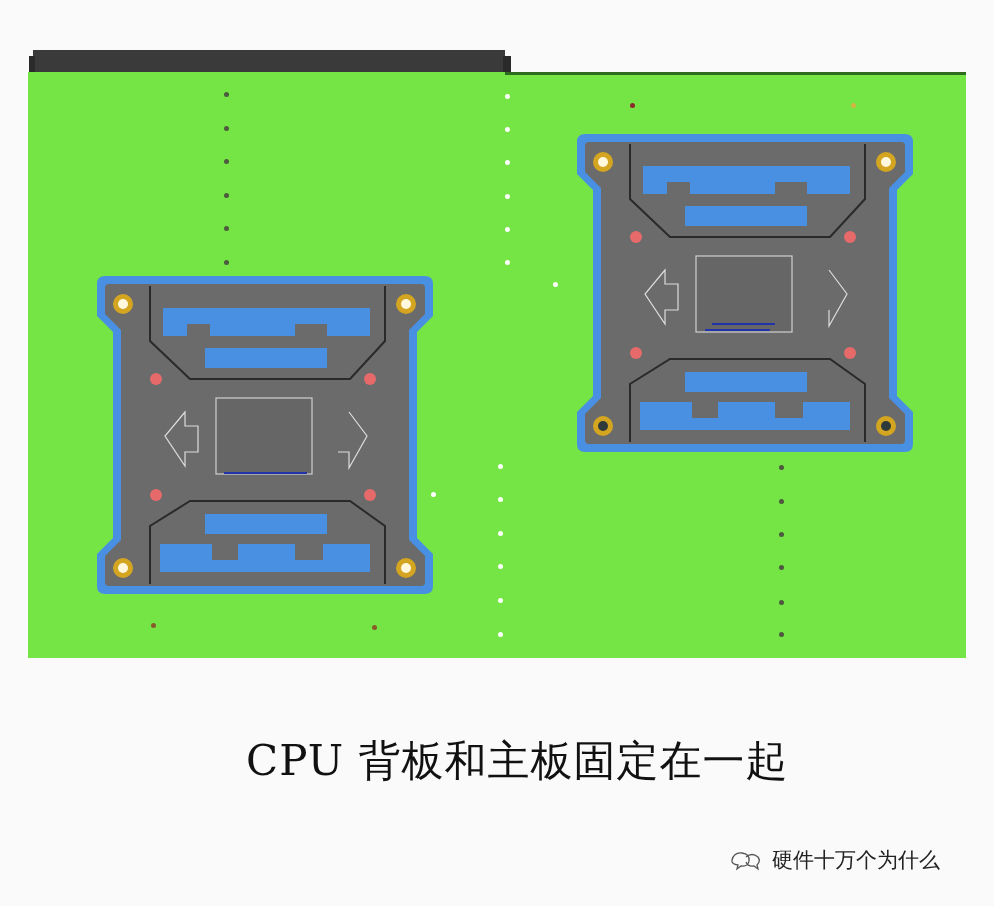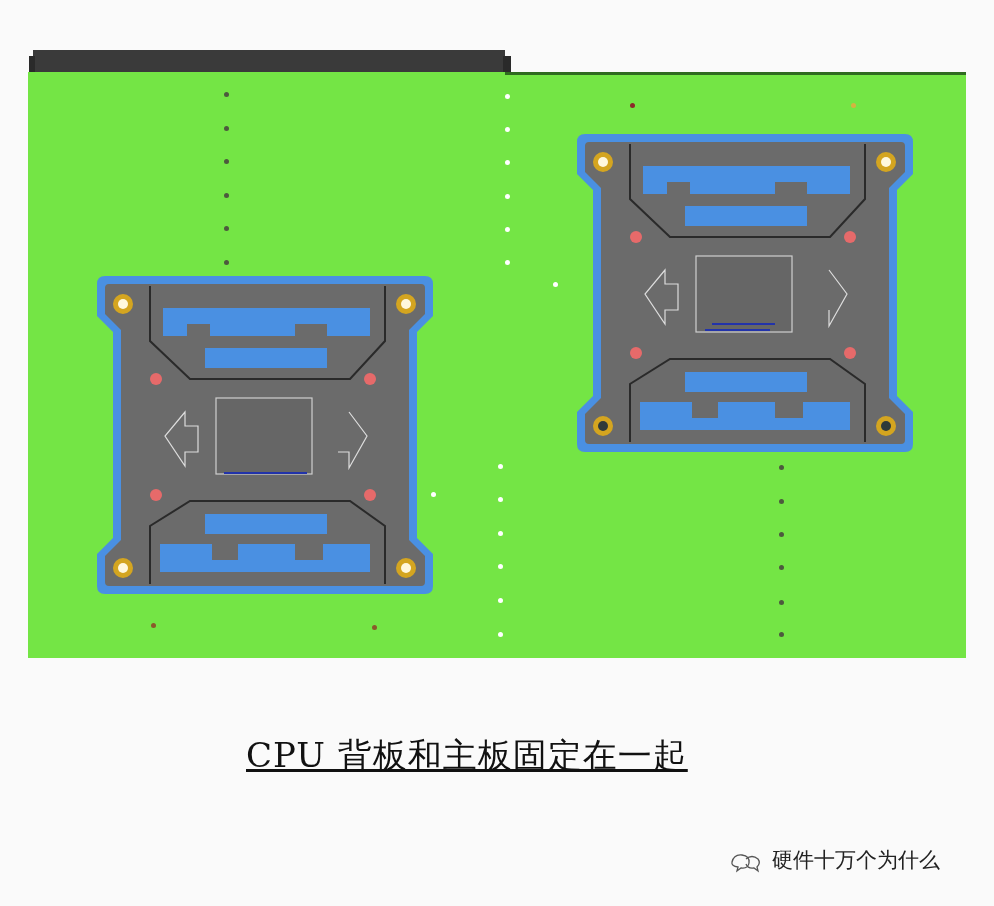--- a/index.html
+++ b/index.html
@@ -10,22 +10,22 @@
   .bracket:before{content:"";position:absolute;left:-4px;top:6px;width:6px;height:16px;background:#2a2a2a;}
   .bracket:after{content:"";position:absolute;right:-6px;top:6px;width:8px;height:16px;background:#2a2a2a;}
   .plate{position:absolute;}
   .plate svg{display:block;}
   .dot{position:absolute;width:5px;height:5px;border-radius:50%;}
   .dot.white{background:#ffffff;}
   .dot.dark{background:#4d5a3e;}
   .dot.brown{background:#8a5a2b;}
   .dot.red{background:#8b2a2a;}
   .dot.gold{background:#d4b440;}
-  .caption{position:absolute;left:246px;top:733px;font-size:34px;color:#111;letter-spacing:1px;white-space:nowrap;font-family:"DejaVu Serif",serif;text-decoration:underline;}
-  .watermark{position:absolute;left:728px;top:846px;display:flex;align-items:flex-end;gap:10px;color:#222;font-size:21px;font-family:"DejaVu Sans",sans-serif;}
+  .caption{position:absolute;left:246px;top:733px;font-size:42px;color:#111;letter-spacing:1px;white-space:nowrap;font-family:"DejaVu Serif",serif;}
+  .watermark{position:absolute;left:728px;top:846px;display:flex;align-items:flex-start;gap:10px;color:#222;font-size:21px;font-family:"DejaVu Sans",sans-serif;}
   .wm-icon{width:34px;height:26px;}
 </style>
 </head>
 <body>
 
 <div class="bracket"></div>
 <div class="board"></div>
 <div class="board-lip"></div>
 
 <div>

